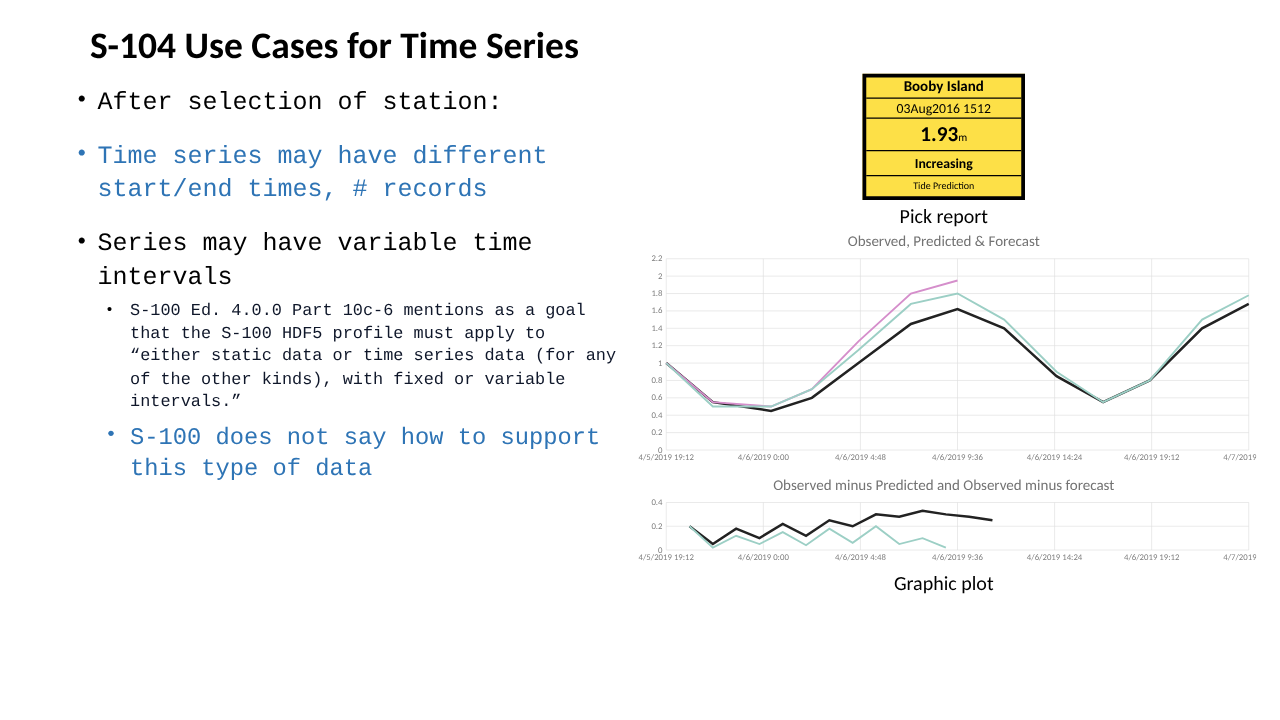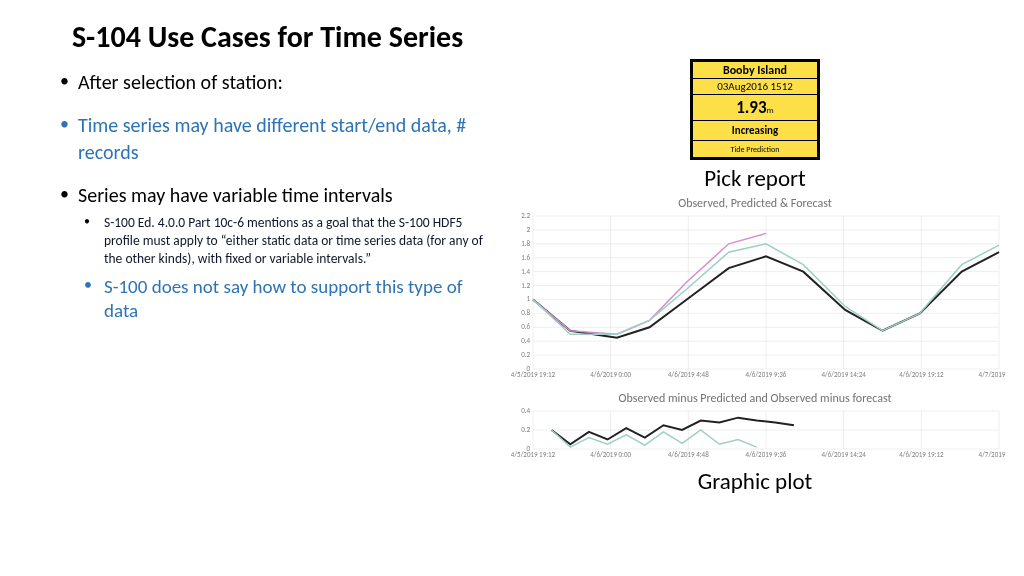--- a/index.html
+++ b/index.html
@@ -29,20 +29,21 @@
     padding: 0 10px 0 0;
     position: relative;
   }
   ul { list-style: none; }
   .l1 > li {
     font-size: 20px;
     color: #000;
     padding: 4px 0 4px 28px;
     position: relative;
     line-height: 1.35;
+    font-family: Liberation Mono, monospace;
   }
   .l1 > li::before {
     content: "•";
     position: absolute;
     left: 10px;
     top: 4px;
     font-size: 18px;
   }
   .l1 > li.blue { color: #2e74b5; }
   .l1 > li.blue::before { color: #2e74b5; }
@@ -80,21 +81,21 @@
     text-align: center;
     font-family: Calibri, Arial, sans-serif;
     background:#fde047;
   }
   .pb-row { border-bottom: 1.5px solid #000; padding: 1px 0; font-size: 11px; }
   .pb-station { font-weight: bold; font-size: 12px; }
   .pb-val { font-size: 17px; font-weight: bold; padding: 2px 0; }
   .pb-val .u { font-size: 9px; font-weight: normal; }
   .pb-trend { font-size: 11px; font-weight: bold; padding: 3px 0; }
   .pb-type { font-size: 8px; padding: 3px 0 3px 0; border: none; }
-  .caption { text-align: center; font-size: 23px; color: #000; }
+  .caption { text-align: center; font-size: 16px; color: #000; }
   .chart {
     width: 500px;
     margin: 2px auto 0 auto;
   }
   .ctitle { text-align: center; font-size: 12px; color: #737373; padding: 2px 0; }
   svg { display: block; }
   .axislabel { font-size: 7px; fill: #808080; }
   .tick { stroke: #ddd; stroke-width: 0.5; }
 </style>
 </head>
@@ -104,21 +105,21 @@
 
 <div class="main">
   <div class="left">
     <ul class="l1">
       <li>
         <span>After selection of station:</span>
       </li>
     </ul>
     <div class="gap"></div>
     <ul class="l1">
-      <li class="blue">Time series may have different start/end data, # records</li>
+      <li class="blue">Time series may have different start/end times, # records</li>
     </ul>
     <div class="gap"></div>
     <ul class="l1">
       <li>
         <span>Series may have variable time intervals</span>
         <ul class="l2">
           <li class="small">S-100 Ed. 4.0.0 Part 10c-6 mentions as a goal that the S-100 HDF5 profile must apply to “either static data or time series data (for any of the other kinds), with fixed or variable intervals.”</li>
           <li>S-100 does not say how to support this type of data</li>
         </ul>
       </li>

